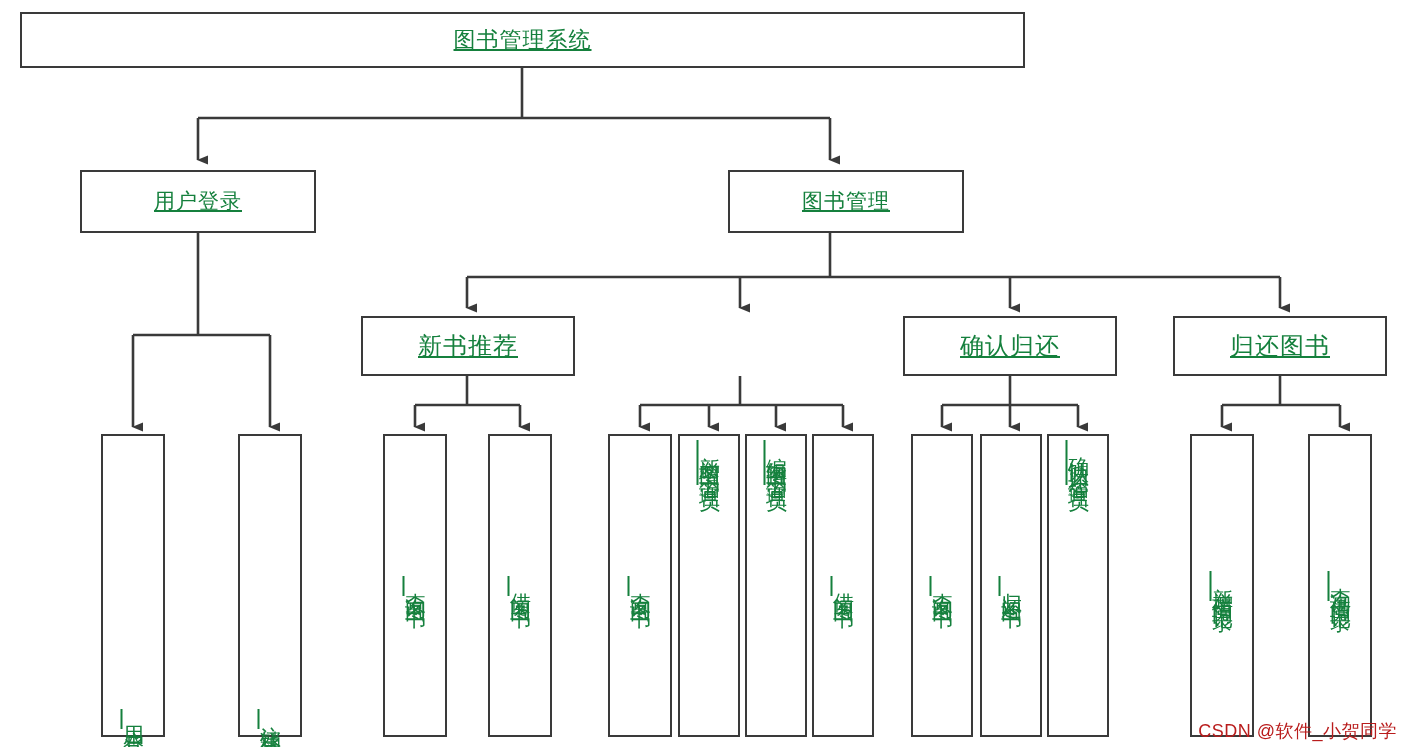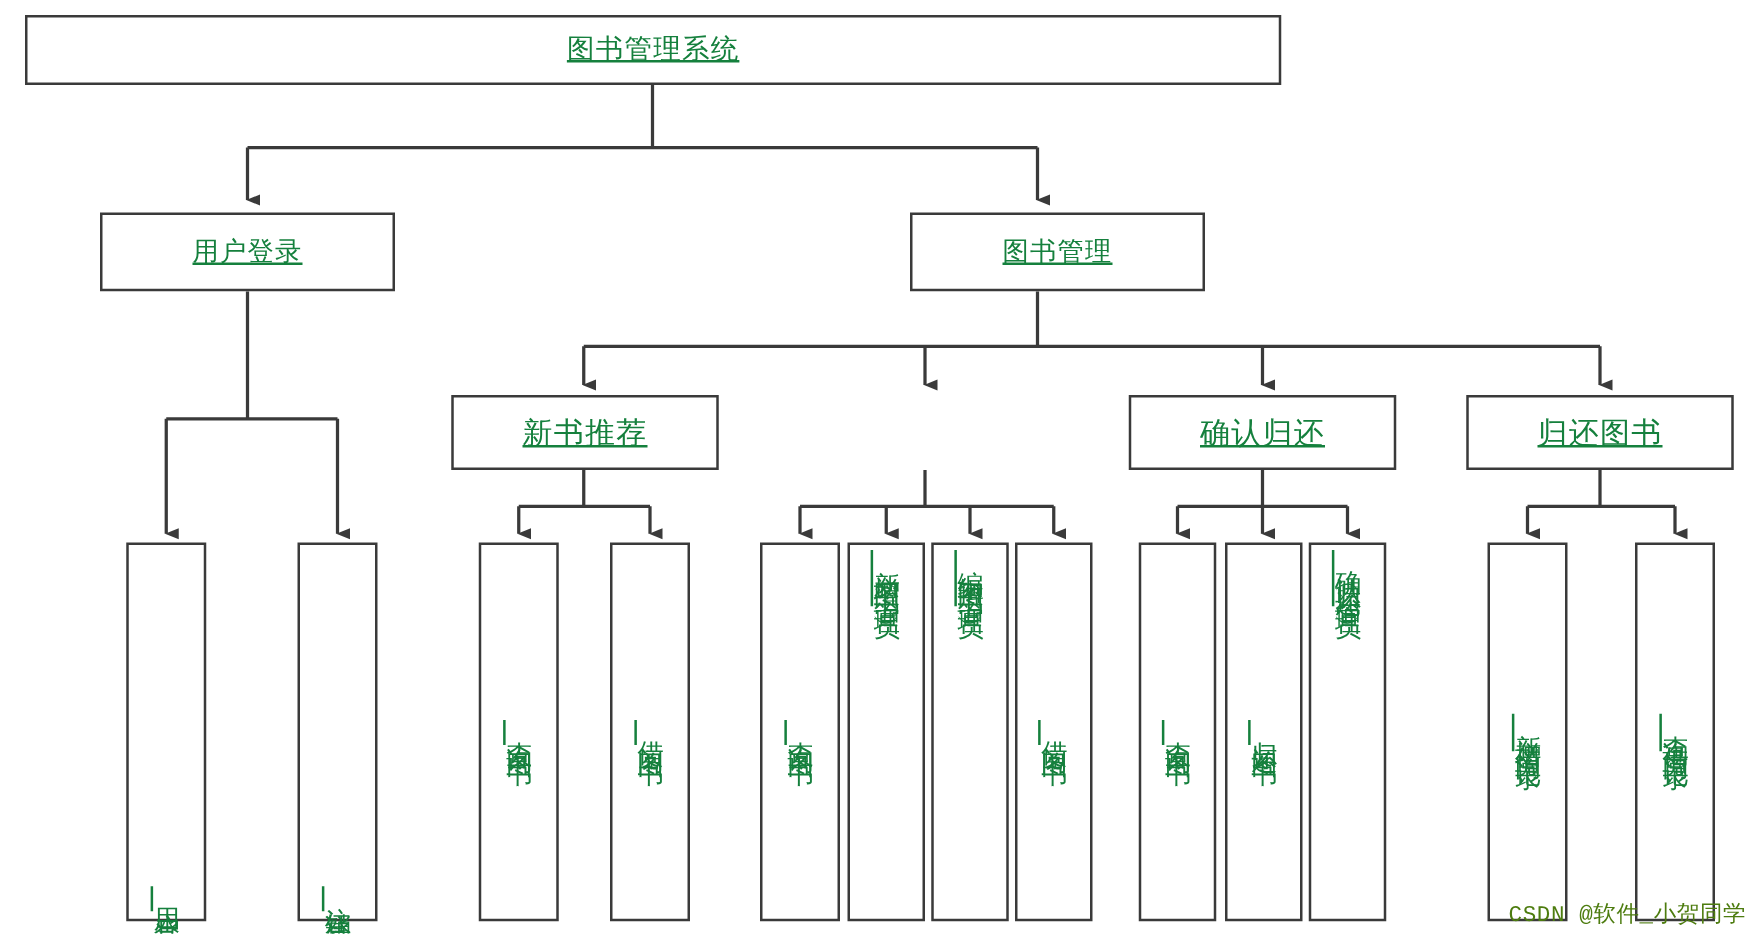--- a/index.html
+++ b/index.html
@@ -69,25 +69,25 @@
     font-size: 21px;
     letter-spacing: 5px;
     line-height: 1;
     white-space: nowrap;
   }
   #watermark {
     position: absolute;
     right: 8px;
     bottom: 4px;
     font-size: 18px;
-    color: #4d7c0f;
+    color: #b91c1c;
     letter-spacing: 0.5px;
     z-index: 5;
     white-space: nowrap;
-    font-family: Liberation Mono, monospace;
+    font-family: Liberation Sans, sans-serif;
   }
 </style>
 </head>
 <body>
 
 <div id="canvas">
 
   <svg id="edges" viewBox="0 0 1405 747" xmlns="http://www.w3.org/2000/svg">
     <defs>
       <marker id="arrow" markerWidth="10" markerHeight="11" refX="4.6" refY="10" orient="auto" markerUnits="userSpaceOnUse">

